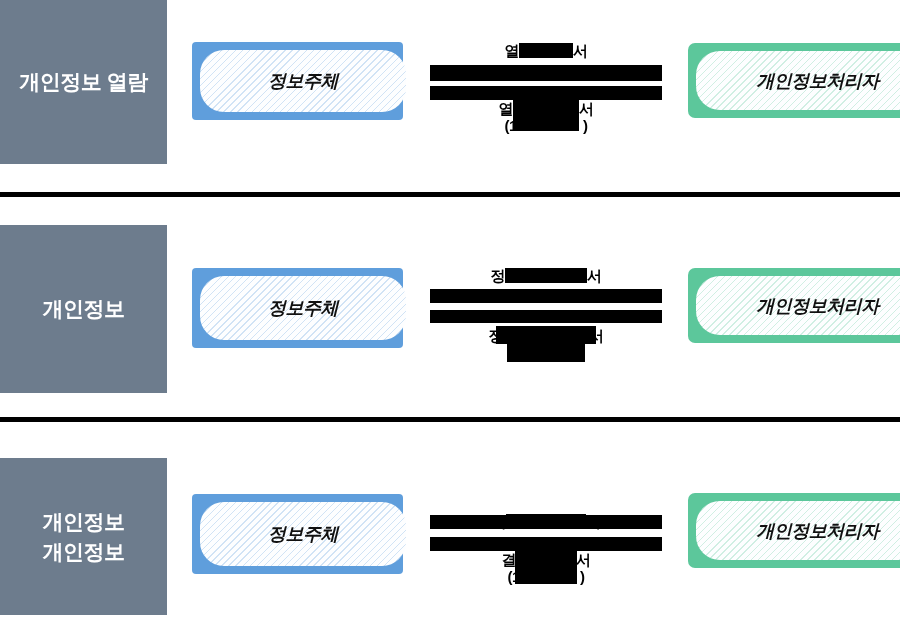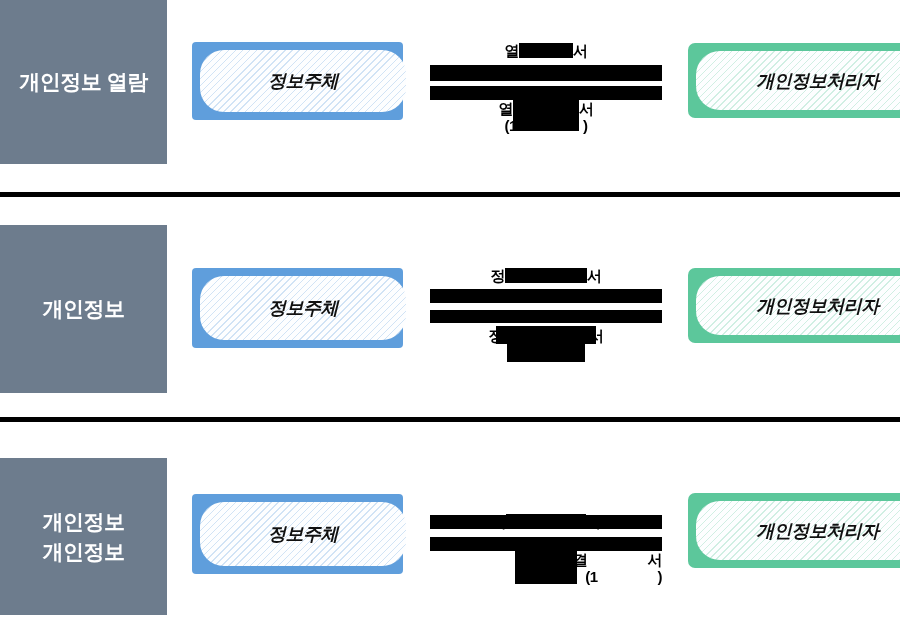--- a/index.html
+++ b/index.html
@@ -62,21 +62,21 @@
   .resp{position:absolute;left:430px;width:232px;text-align:center;}
   .resp .line{position:relative;font-size:15px;font-weight:700;line-height:17px;letter-spacing:-0.5px;z-index:1;}
   .blob{position:absolute;left:50%;transform:translateX(-50%);background:#000000;z-index:2;}
   .r1 .resp{top:100px;}
   .r1 .resp .line .gap{width:66px;}
   .r1 .blob-a{top:0;width:66px;height:31px;}
   .r2 .resp{top:327px;}
   .r2 .resp .line .gap{width:86px;}
   .r2 .blob-a{top:-1px;width:100px;height:18px;}
   .r2 .blob-b{top:17px;width:78px;height:18px;}
-  .r3 .resp{top:551px;text-align:right;}
+  .r3 .resp{top:551px;}
   .r3 .resp .line .gap{width:60px;}
   .r3 .blob-a{top:0;width:62px;height:33px;}
 
   
   .divider{left:0;width:900px;height:5px;background:#000000;}
   .div1{top:192px;}
   .div2{top:417px;}
 </style>
 </head>
 <body>

